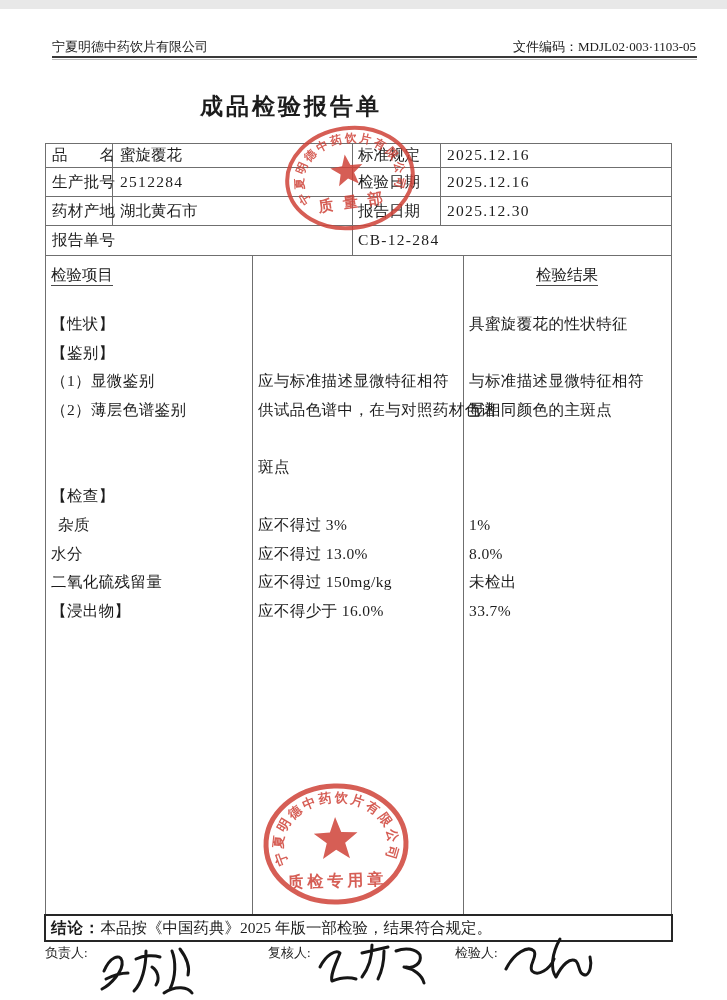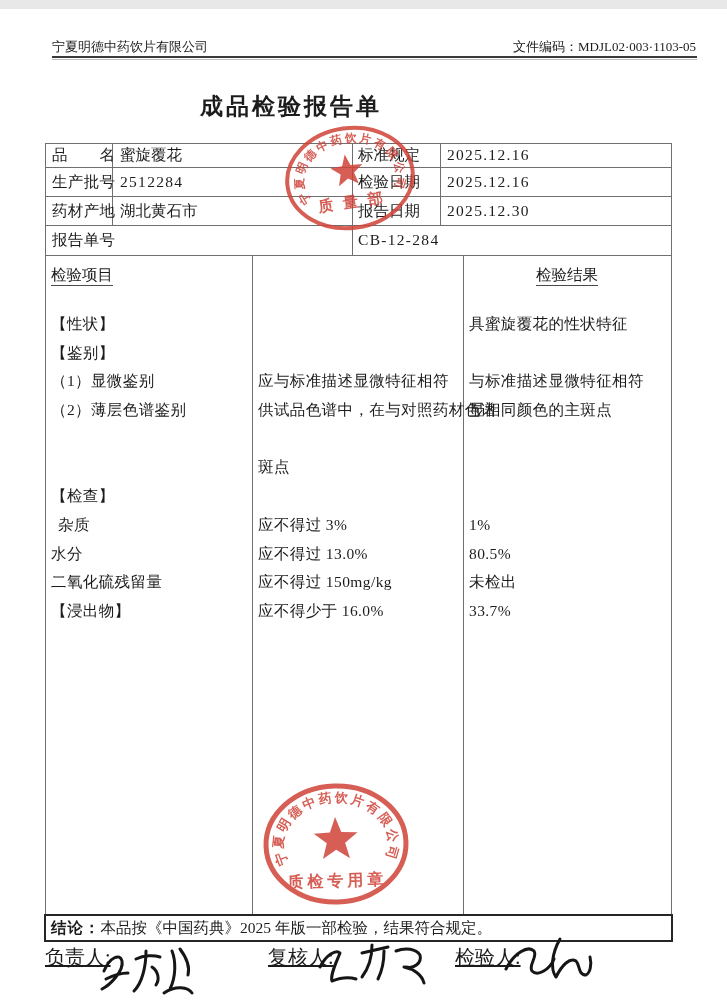--- a/index.html
+++ b/index.html
@@ -22,21 +22,21 @@
   .cell { position:absolute; font-size:15.5px; }
   .spread { display:inline-block; width:63px; text-align:justify; text-align-last:justify; }
   .num { letter-spacing:1.3px; }
   .hdr { position:absolute; top:122px; font-size:15.5px; }
   .ctr { text-align:center; }
   .u { border-bottom:1px solid #4a4a4a; padding-bottom:2px; }
   .ln { position:absolute; font-size:15.5px; letter-spacing:0.4px; line-height:20px; }
   .concl { position:absolute; left:-1px; top:771px; width:629px; height:28px;
            border:2px solid #262626; font-size:15.5px; line-height:23px; padding-left:5px; }
   .concl b { letter-spacing:1px; }
-  .foot-label { position:absolute; top:935px; font-size:20px;text-decoration:underline; }
+  .foot-label { position:absolute; top:935px; font-size:13px; }
   .stamp { position:absolute; opacity:0.85; pointer-events:none; }
   .sig { position:absolute; pointer-events:none; }
 </style>
 </head>
 <body>
 
 <div class="page">
 
   <div class="abs lh-text" style="left:52px">宁夏明德中药饮片有限公司</div>
   <div class="abs lh-text" style="right:31px">文件编码：MDJL02·003·1103-05</div>
@@ -97,21 +97,21 @@
     <div class="ln" style="left:213px;top:314px">斑点</div>
     <div class="ln" style="left:213px;top:372px">应不得过 3%</div>
     <div class="ln" style="left:213px;top:401px">应不得过 13.0%</div>
     <div class="ln" style="left:213px;top:429px">应不得过 150mg/kg</div>
     <div class="ln" style="left:213px;top:458px">应不得少于 16.0%</div>
 
     <div class="ln" style="left:424px;top:171px">具蜜旋覆花的性状特征</div>
     <div class="ln" style="left:424px;top:228px">与标准描述显微特征相符</div>
     <div class="ln" style="left:424px;top:257px">显相同颜色的主斑点</div>
     <div class="ln" style="left:424px;top:372px">1%</div>
-    <div class="ln" style="left:424px;top:401px">80.5%</div>
+    <div class="ln" style="left:424px;top:401px">8.0%</div>
     <div class="ln" style="left:424px;top:429px">未检出</div>
     <div class="ln" style="left:424px;top:458px">33.7%</div>
 
     <div class="concl">
       <b>结论：</b><span>本品按《中国药典》2025 年版一部检验，结果符合规定。</span>
     </div>
   </div>
 
   <div class="foot-label" style="left:45px">负责人:</div>
   <div class="foot-label" style="left:268px">复核人:</div>

